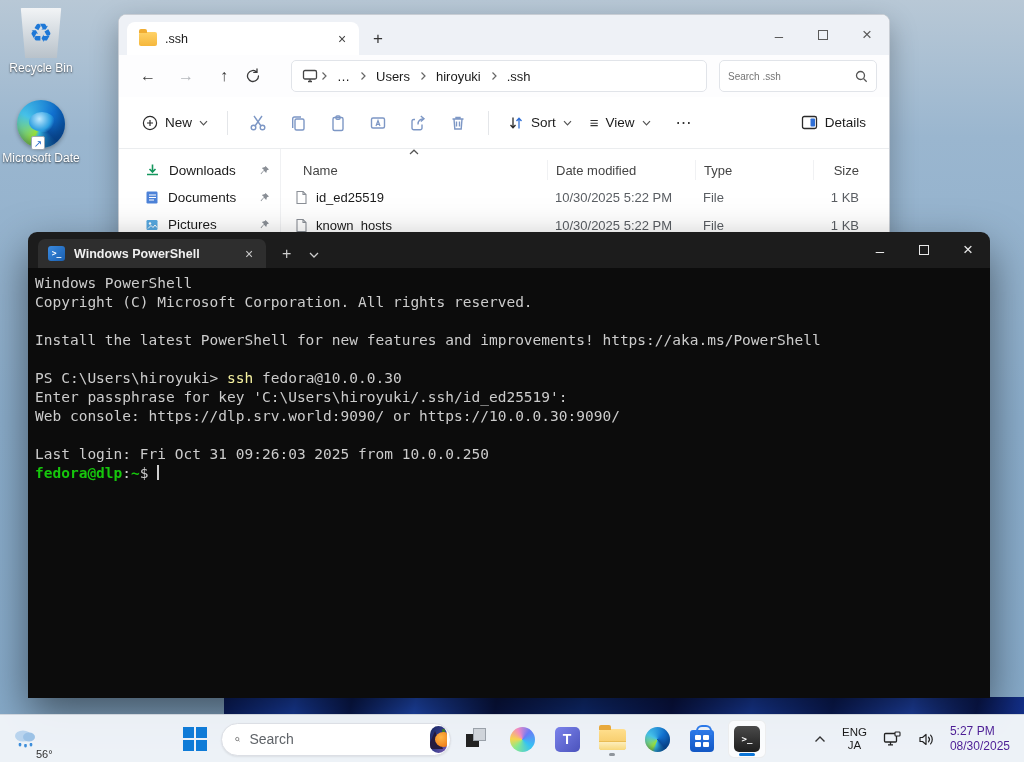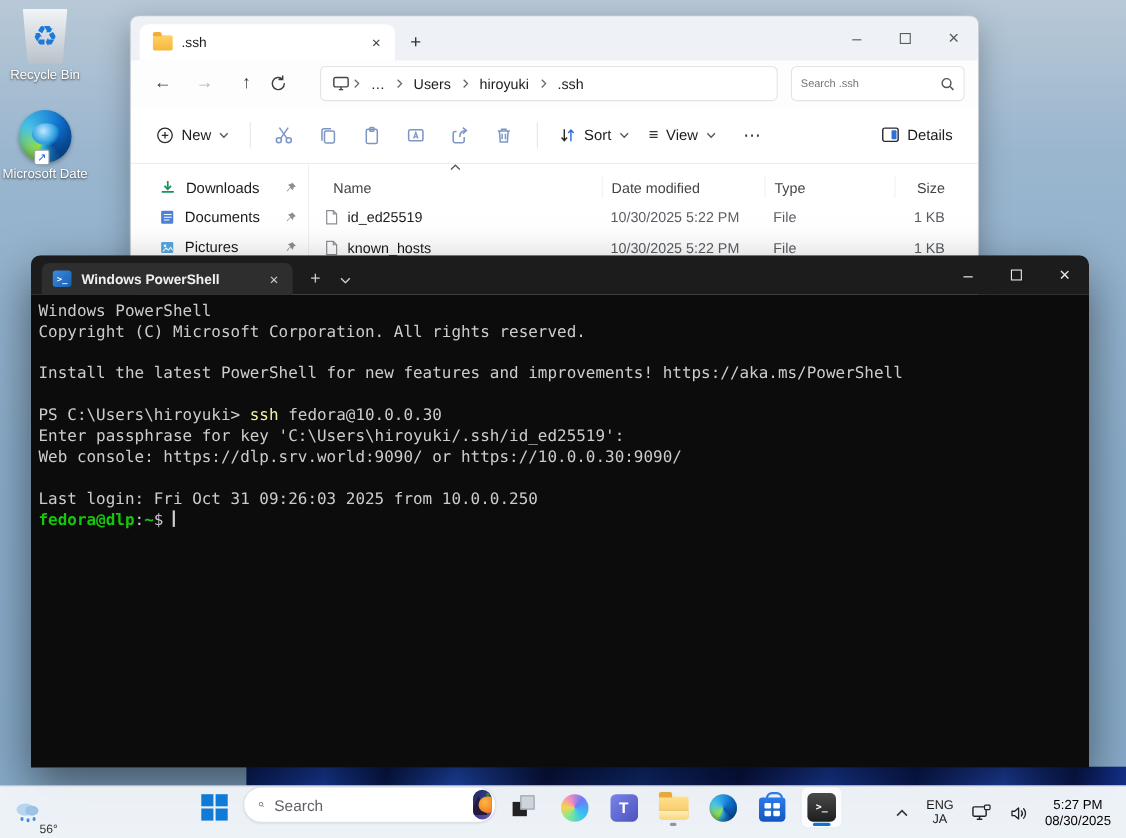--- a/index.html
+++ b/index.html
@@ -109,21 +109,21 @@
   .bloom { position:absolute; left:224px; top:697px; width:800px; height:17px; z-index:1;
            background:linear-gradient(100deg,#0b1f63 0%,#1b43ae 9%,#0a1b55 16%,#2250c4 24%,#0a1648 34%,#11307e 45%,#0a154a 56%,#1a3fa6 66%,#0b1d5c 76%,#2148b5 86%,#0a1850 94%,#13308a 100%); }
 
   
   .taskbar { position:absolute; left:0; bottom:0; width:1024px; height:48px; z-index:10;
              background:rgba(242,246,250,.95); border-top:1px solid rgba(120,130,145,.25);
              display:flex; align-items:center; }
   .tb-weather { position:absolute; left:8px; top:3px; width:64px; height:42px; border-radius:5px; }
   .tb-temp { position:absolute; left:28px; top:2px; font-size:11px; color:#333;margin-top:28px; }
   .tb-weather svg { position:absolute; left:4px; top:10px; }
-  .tb-center { position:absolute; left:176px; top:0; height:48px; display:flex; gap:7px; }
+  .tb-center { position:absolute; left:176px; top:0; height:48px; display:flex; align-items:center; gap:7px; }
   .tb-item { width:38px; height:38px; border-radius:6px; display:flex; align-items:center; justify-content:center; position:relative; }
   .tb-item.active { background:rgba(255,255,255,.75); border:1px solid rgba(0,0,0,.06); }
   .run-dot { position:absolute; bottom:2px; left:50%; transform:translateX(-50%); width:6px; height:3px; border-radius:2px; background:#8f959c; }
   .active-bar { position:absolute; bottom:1px; left:50%; transform:translateX(-50%); width:16px; height:3px; border-radius:2px; background:#0b75d7; }
   .search-pill { width:230px; height:33px; background:#fff; border:1px solid #dcdfe5; border-radius:17px;
                  display:flex; align-items:center; padding:0 3px 0 13px; box-shadow:0 1px 2px rgba(0,0,0,.08); }
   .search-pill input { border:none; outline:none; background:transparent; font-size:14px; color:#333; flex:1; margin-left:9px; font-family:"Liberation Sans",sans-serif; }
   .search-pill input::placeholder { color:#5f6368; }
   .pumpkin-art { width:46px; height:27px; border-radius:14px; position:relative; overflow:hidden;
                  background:linear-gradient(120deg,#17275f 0%,#3a3f8f 55%,#7a5ab0 100%); }
@@ -153,21 +153,21 @@
                border:2px solid #2c79e8; border-bottom:none; border-radius:6px 6px 0 0; }
   .store-ico .grid { position:absolute; left:5px; top:5px; width:14px; height:12px; display:grid;
                grid-template-columns:6px 6px; grid-template-rows:5px 5px; gap:2px; }
   .store-ico .grid i { background:#fff; border-radius:1px; }
   .term-mini { width:26px; height:26px; border-radius:5px; background:linear-gradient(180deg,#4a4a4a,#1e1e1e);
                color:#fff; font-family:"DejaVu Sans Mono",monospace; font-size:9px; font-weight:bold;
                display:flex; align-items:center; justify-content:center; }
   .tb-tray { position:absolute; right:6px; top:0; height:48px; display:flex; align-items:center; gap:6px; }
   .tray-btn { padding:4px 5px; border-radius:4px; color:#333; display:flex; align-items:center; }
   .lang-ind { font-size:11.5px; color:#1b1b1b; text-align:center; line-height:13px; padding:0 5px; }
-  .clock { font-size:12px; color:#000000; text-align:center; line-height:15px; padding:0 8px 0 4px; }
+  .clock { font-size:12px; color:#4c1d95; text-align:left; line-height:15px; padding:0 8px 0 4px; }
 </style>
 </head>
 <body>
 
 <div class="bloom"></div>
 
 <div class="dicon" style="left:2px; top:8px;">
   <div class="bin-body">
     <span class="recycle-glyph">♻</span>
   </div>

